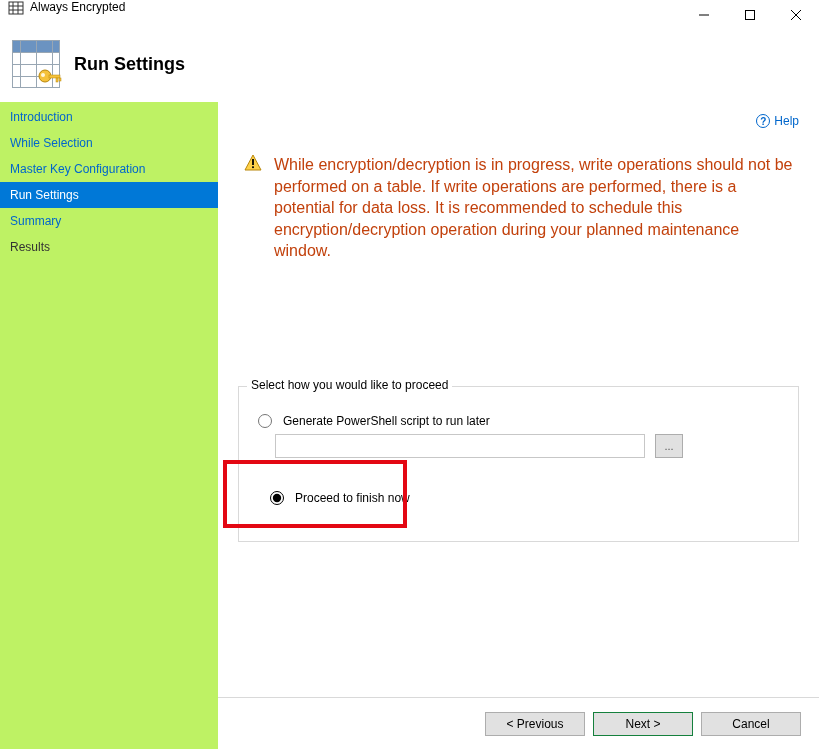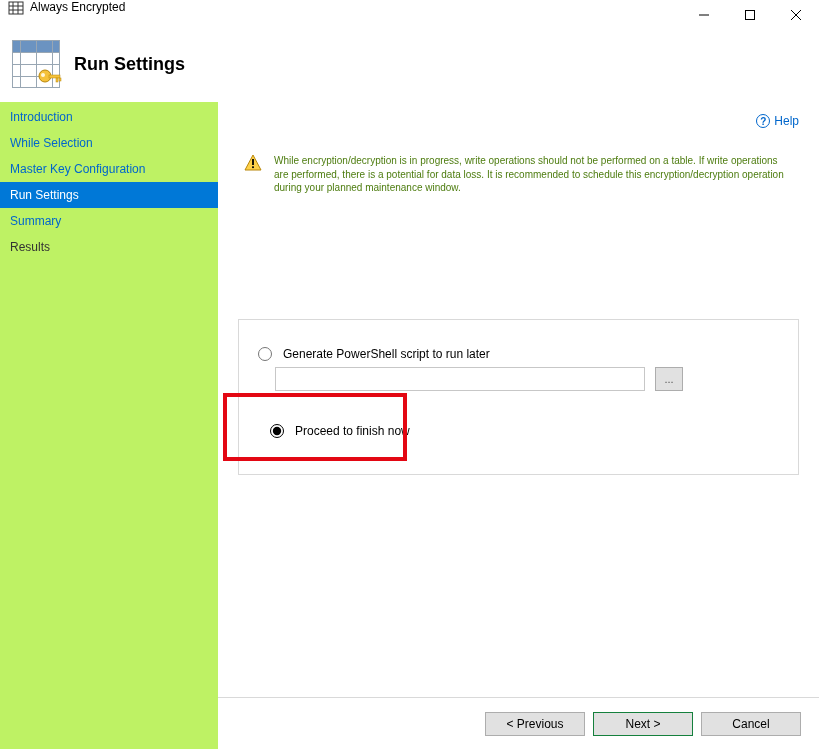--- a/index.html
+++ b/index.html
@@ -33,21 +33,21 @@
   .side-item.muted { color:#333; cursor:default; }
 
   .main { flex:1; position:relative; padding:8px 20px 0 20px; }
 
   .help-row { display:flex; justify-content:flex-end; align-items:center; height:22px; }
   .help-link { color:#0066cc; display:flex; align-items:center; gap:4px; cursor:pointer; }
   .help-icon { width:14px; height:14px; border:1px solid #0066cc; border-radius:50%; display:flex; align-items:center; justify-content:center; font-size:10px; color:#0066cc; font-weight:bold; }
 
   .warning-row { display:flex; gap:10px; margin-top:22px; padding:0 6px; }
   .warn-icon { flex:0 0 20px; }
-  .warn-text { font-size:10px; line-height:1.35; color:#4d7c0f; }
+  .warn-text { font-size:16px; line-height:1.35; color:#c2410c; }
 
   .fieldset { border:1px solid #d9d9d9; margin-top:124px; padding:16px 14px 24px 14px; position:relative; }
   .fieldset-legend { position:absolute; top:-9px; left:8px; background:#fff; padding:0 4px; font-size:12px; }
 
   .radio-row { display:flex; align-items:flex-end; gap:8px; margin:8px 0 6px 0; }
   .radio-row input[type=radio]{ width:14px; height:14px; accent-color:#000; }
   .inset { margin-left:22px; display:flex; align-items:center; gap:10px; margin-top:6px; margin-bottom:18px;}
   .path-box { width:370px; height:24px; border:1px solid #c7c7c7; background:#fff; }
   .browse-btn { width:28px; height:24px; background:#e1e1e1; border:1px solid #adadad; display:flex; align-items:center; justify-content:center; font-size:11px; color:#555; cursor:pointer; }
 
@@ -134,20 +134,21 @@
         <svg width="18" height="18" viewBox="0 0 18 18">
           <polygon points="9,1 17,16 1,16" fill="#ffd24a" stroke="#b8860b" stroke-width="1"></polygon>
           <rect x="8.1" y="5" width="1.8" height="6" fill="#000"></rect>
           <rect x="8.1" y="12.3" width="1.8" height="1.8" fill="#000"></rect>
         </svg>
       </div>
       <div class="warn-text">While encryption/decryption is in progress, write operations should not be performed on a table. If write operations are performed, there is a potential for data loss. It is recommended to schedule this encryption/decryption operation during your planned maintenance window.</div>
     </div>
 
     <div class="fieldset">
+      <div class="fieldset-legend">Select how you would like to proceed</div>
 
       <label class="radio-row">
         <input type="radio" name="proceed" style="">
         <span>Generate PowerShell script to run later</span>
       </label>
       <div class="inset">
         <input class="path-box" type="text" readonly="" value="" style="">
         <div class="browse-btn">...</div>
       </div>
 

